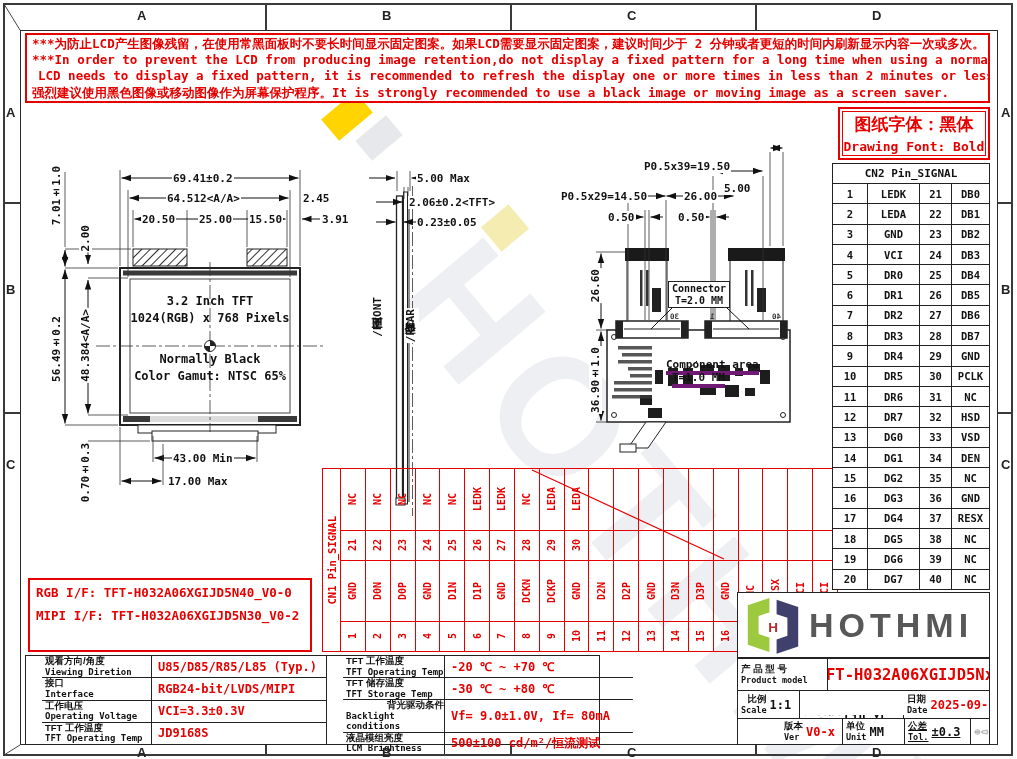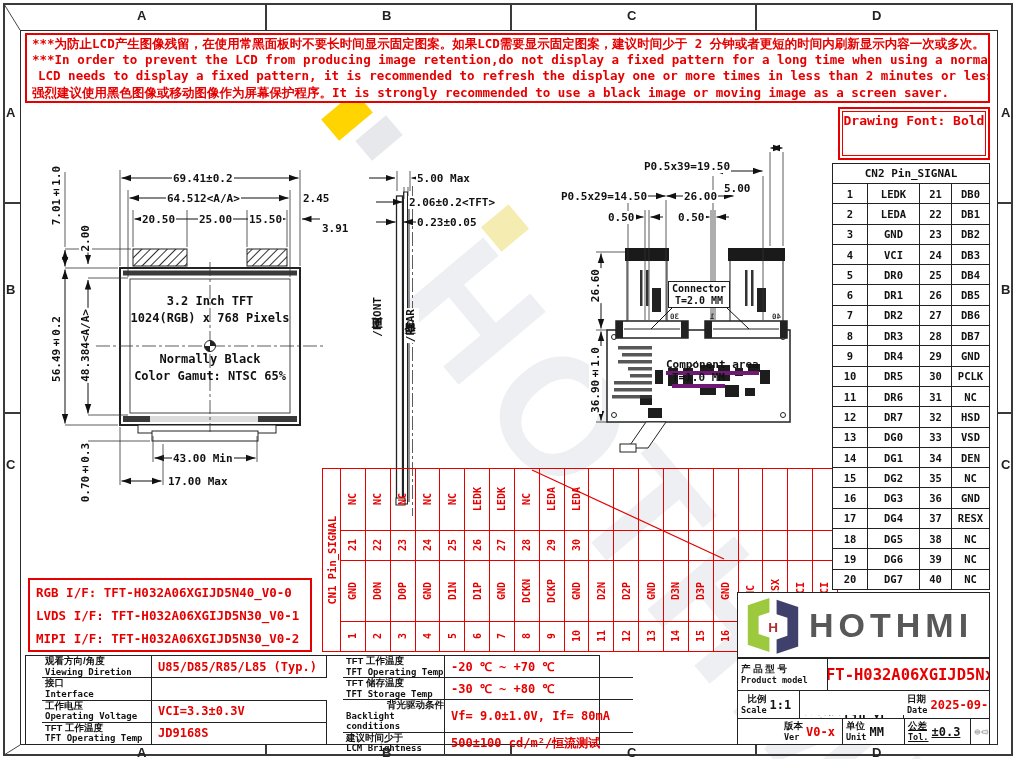--- a/index.html
+++ b/index.html
@@ -123,20 +123,21 @@
 
   <div class="warn">
     <div>***为防止LCD产生图像残留，在使用常黑面板时不要长时间显示固定图案。如果LCD需要显示固定图案，建议时间少于 2 分钟或者更短的时间内刷新显示内容一次或多次。</div>
     <div>***In order to prevent the LCD from producing image retention,do not display a fixed pattern for a long time when using a normally black panel.If the</div>
     <div style="padding-left:6px;">LCD needs to display a fixed pattern, it is recommended to refresh the display one or more times in less than 2 minutes or less.</div>
     <div>强烈建议使用黑色图像或移动图像作为屏幕保护程序。It is strongly recommended to use a black image or moving image as a screen saver.</div>
   </div>
 
   <div class="fontnote">
     <div class="in">
+      <div class="cn">图纸字体：黑体</div>
       <div class="en">Drawing Font: Bold</div>
     </div>
   </div>
 
   <svg class="lines" width="1017" height="759">
     <defs>
       <pattern id="hatch" width="6" height="6" patternUnits="userSpaceOnUse" patternTransform="rotate(45)">
         <rect width="6" height="6" fill="#fff"></rect>
           <line x1="0" y1="0" x2="0" y2="6" stroke="#333" stroke-width="2"></line>
       </pattern>
@@ -294,21 +295,21 @@
 
     <line x1="532" y1="470" x2="724" y2="559" stroke="#e60000" stroke-width="1.2"></line>
   </svg>
 
   <span class="dim" style="left:172px;top:172px;">69.41±0.2</span>
   <span class="dim" style="left:166px;top:192px;">64.512&lt;A/A&gt;</span>
   <span class="dim" style="left:302px;top:192px;">2.45</span>
   <span class="dim" style="left:141px;top:213px;">20.50</span>
   <span class="dim" style="left:198px;top:213px;">25.00</span>
   <span class="dim" style="left:248px;top:213px;">15.50</span>
-  <span class="dim" style="left:321px;top:222px;">3.91</span>
+  <span class="dim" style="left:321px;top:213px;">3.91</span>
   <span class="vdim" style="left:50px;top:165px;">7.01±1.0</span>
   <span class="vdim" style="left:79px;top:224px;">2.00</span>
   <span class="vdim" style="left:50px;top:315px;">56.49±0.2</span>
   <span class="vdim" style="left:79px;top:308px;">48.384&lt;A/A&gt;</span>
   <span class="vdim" style="left:79px;top:442px;">0.70±0.3</span>
   <span class="dim" style="left:172px;top:452px;">43.00 Min</span>
   <span class="dim" style="left:167px;top:475px;">17.00 Max</span>
 
   <div class="disp" style="top:294px;">3.2 Inch TFT</div>
   <div class="disp" style="top:311px;">1024(RGB) x 768 Pixels</div>
@@ -748,38 +749,38 @@
           <div class="cn2-cell cc0">20</div>
           <div class="cn2-cell cc1">DG7</div>
           <div class="cn2-cell cc2">40</div>
           <div class="cn2-cell cc3">NC</div>
         </div>
       </div>
   </div>
 
   <div class="ifbox">
     <div>RGB I/F: TFT-H032A06XGIJD5N40_V0-0</div>
-    <div>LVDS I/F: TFT-H032A06XGIJD5N30_V0-1</div>
     <div>MIPI I/F: TFT-H032A06XGIJD5N30_V0-2</div>
   </div>
 
   <div class="spec">
     <div class="spec-col" id="spec-left" style="width:285px;">
         <div class="spec-row">
           <div class="spec-label" style="width:110px;">
             <div>观看方向/角度</div>
             <div class="en">Viewing Diretion</div>
           </div>
           <div class="spec-value" style="width:175px;">U85/D85/R85/L85 (Typ.)</div>
         </div>
         <div class="spec-row">
           <div class="spec-label" style="width:110px;">
             <div>接口</div>
             <div class="en">Interface</div>
           </div>
+          <div class="spec-value" style="width:175px;">RGB24-bit/LVDS/MIPI</div>
         </div>
         <div class="spec-row">
           <div class="spec-label" style="width:110px;">
             <div>工作电压</div>
             <div class="en">Operating Voltage</div>
           </div>
           <div class="spec-value" style="width:175px;">VCI=3.3±0.3V</div>
         </div>
         <div class="spec-row">
           <div class="spec-label" style="width:110px;">
@@ -806,21 +807,21 @@
         </div>
         <div class="spec-row">
           <div class="spec-label" style="width:102px;align-items:flex-end;">
             <div>背光驱动条件</div>
             <div class="en">Backlight conditions</div>
           </div>
           <div class="spec-value" style="width:188px;">Vf= 9.0±1.0V, If= 80mA</div>
         </div>
         <div class="spec-row">
           <div class="spec-label" style="width:102px;">
-            <div>建议时间少于</div>
+            <div>液晶模组亮度</div>
             <div class="en">LCM Brightness</div>
           </div>
           <div class="spec-value" style="width:188px;">500±100 cd/m²/恒流测试</div>
         </div>
       </div>
   </div>
 
   <div class="logo-box">
     <svg width="54" height="58" viewBox="0 0 60 64" style="margin-left:8px;">
       <path d="M2,10 L26,2 L26,18 L14,22 L14,42 L26,46 L26,62 L2,54 Z" fill="#9cc93d"></path>

